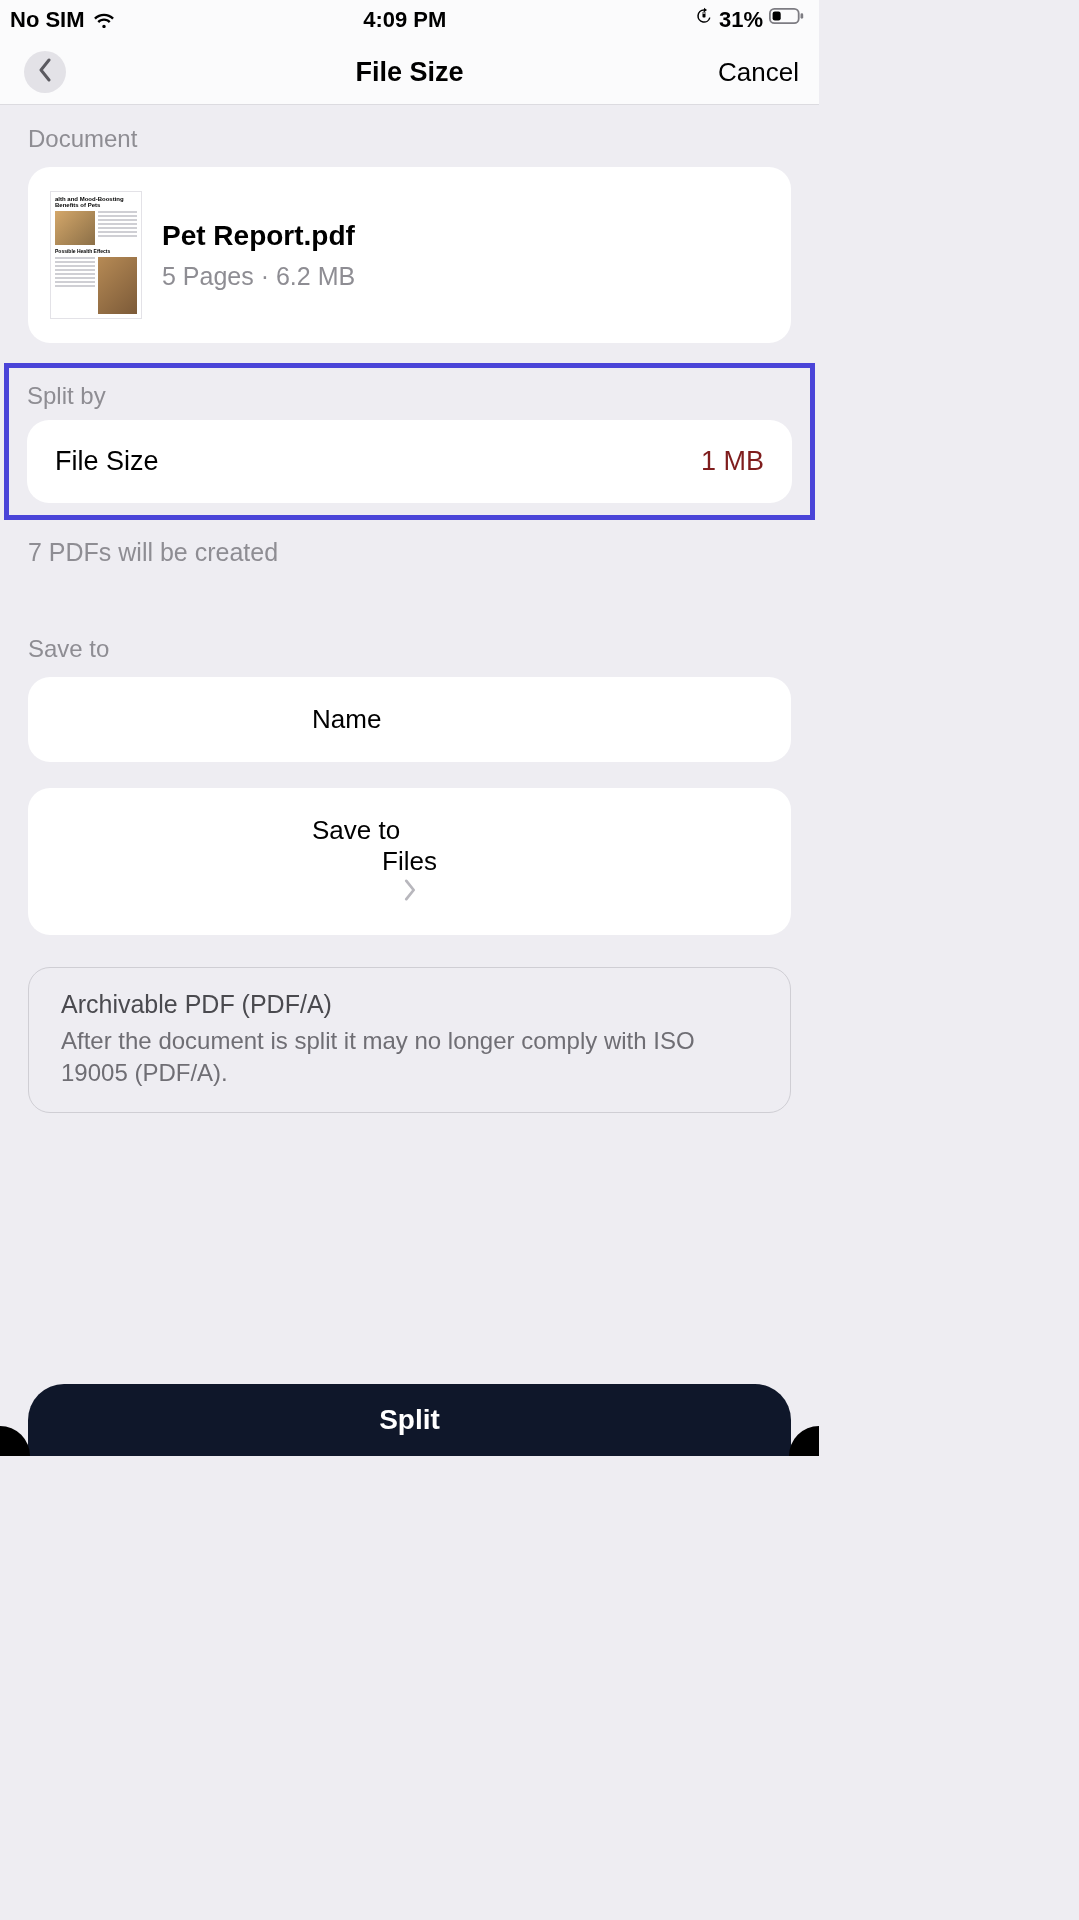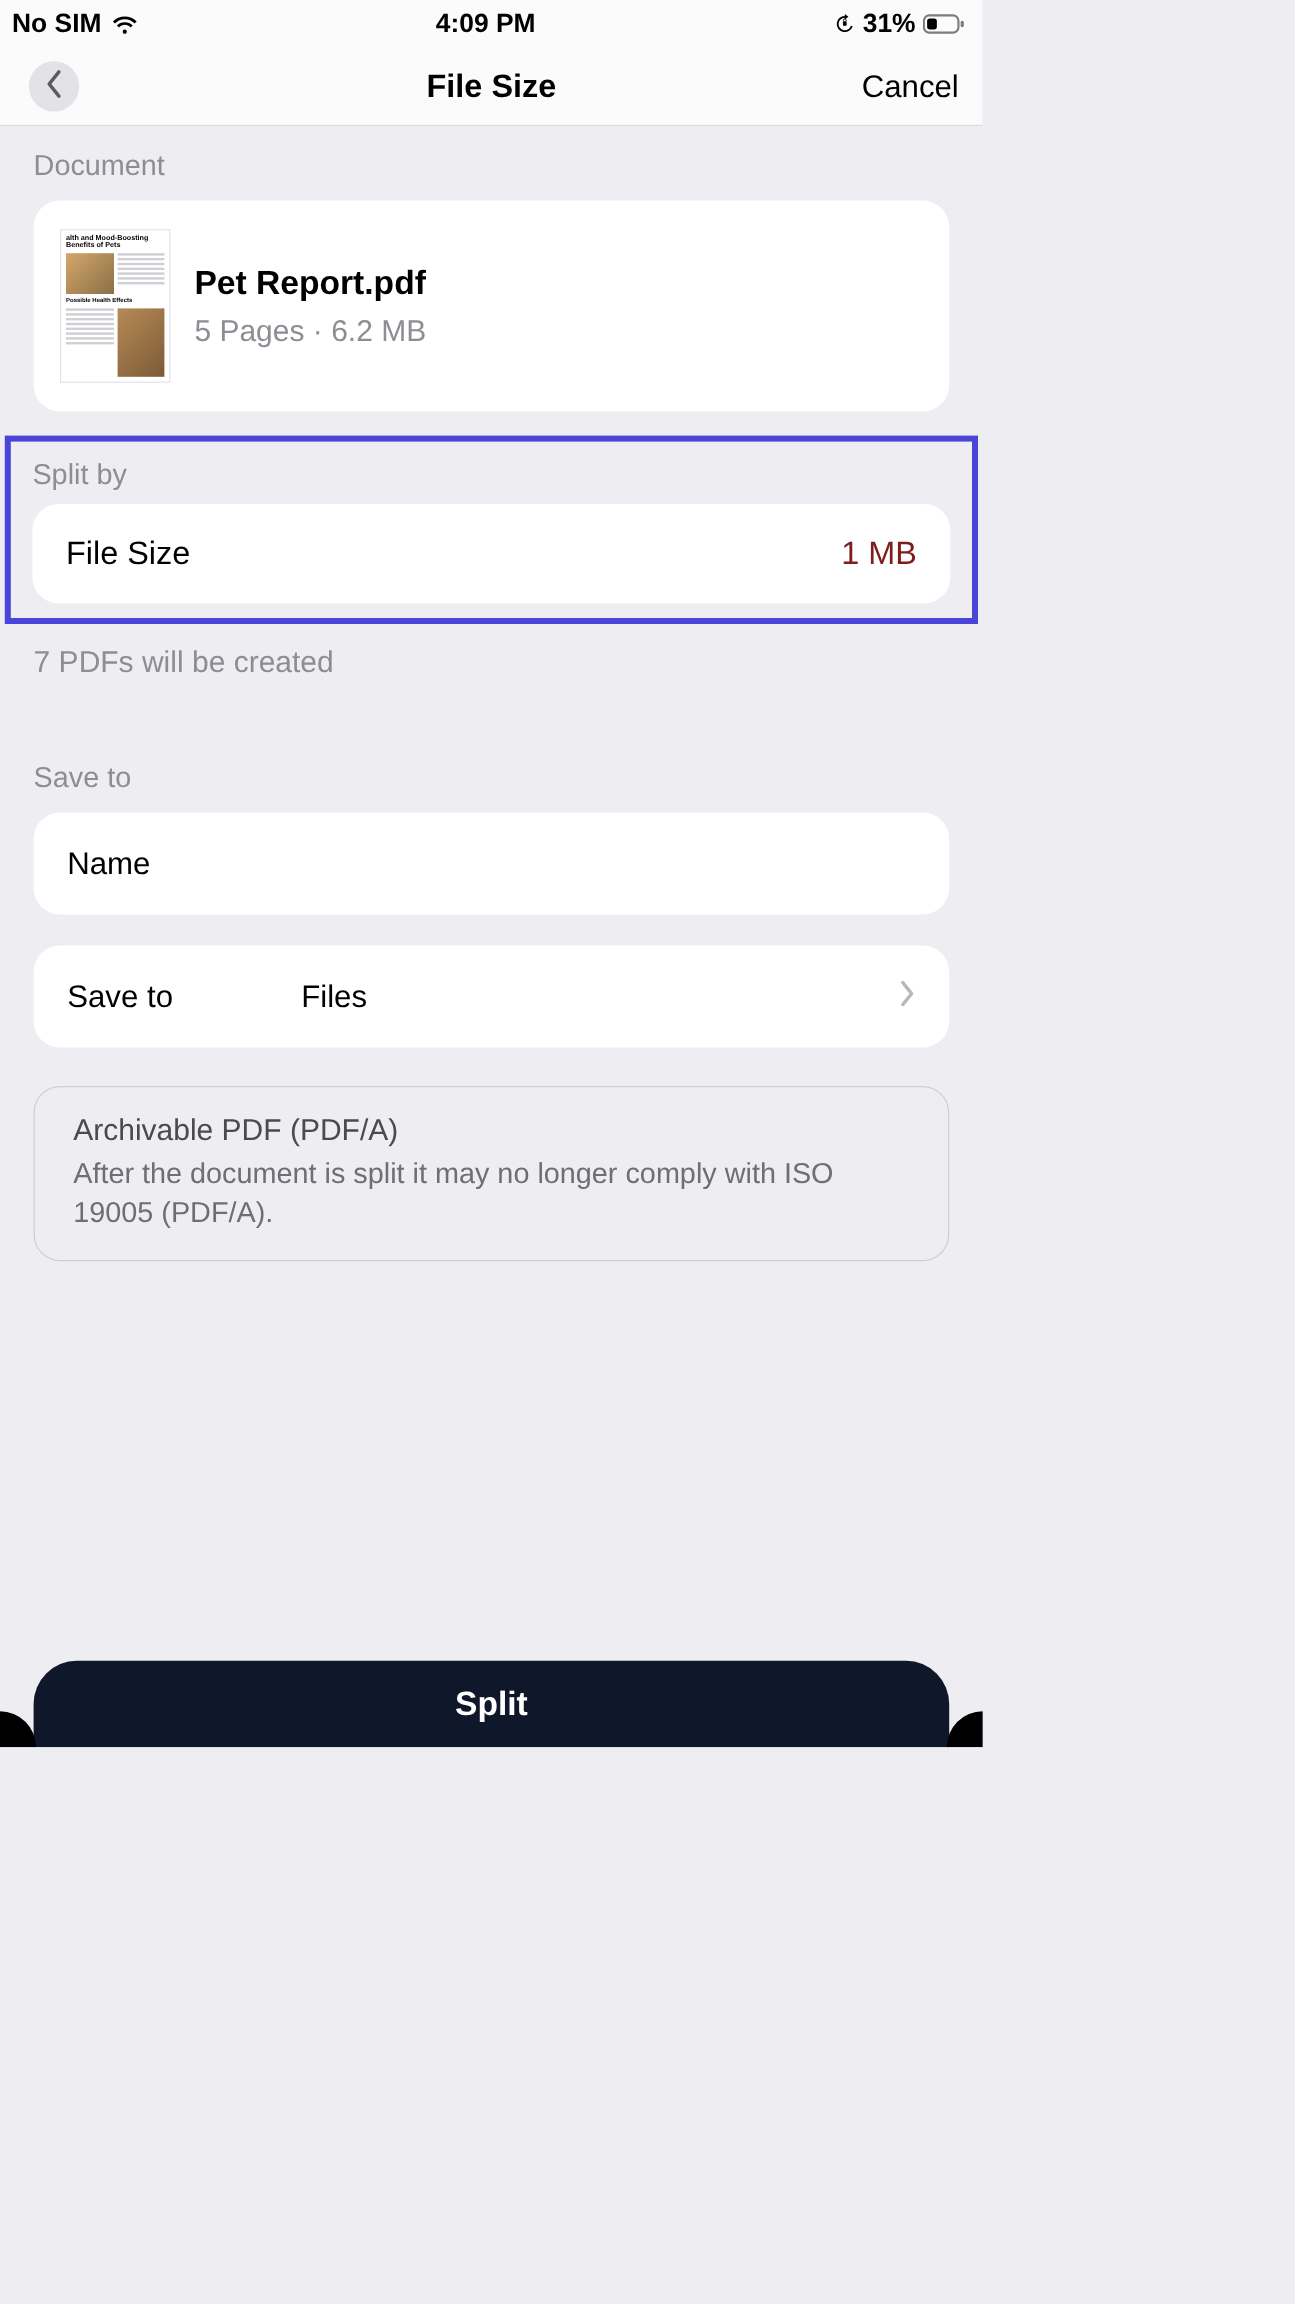--- a/index.html
+++ b/index.html
@@ -15,21 +15,21 @@
 
     
     .status-bar {
       height:40px;
       background:#fbfbfc;
       display:flex; align-items:center; justify-content:space-between;
       padding:0 14px 0 10px;
       font-size:22px; font-weight:600;
     }
     .status-left { display:flex; align-items:center; gap:8px; }
-    .status-right { display:flex; align-items:center; gap:6px; }
+    .status-right { display:flex; gap:6px; }
     .wifi-icon, .lock-icon, .battery-icon { display:inline-flex; }
 
     
     .nav-bar {
       height:65px;
       background:#fbfbfc;
       display:flex; align-items:center; justify-content:space-between;
       padding:0 20px 0 24px;
       border-bottom:1.5px solid #dcdbe0;
     }
@@ -81,20 +81,21 @@
     .split-row .key { font-weight:400; }
     .split-row .val { font-weight:400; color:#7f1d1d; }
 
     .hint { font-size:25px; color:#8e8d93; padding:12px 28px 0; }
 
     
     .saveto-wrap { margin-top:48px; }
     .row {
       display:flex; align-items:center; padding:27px 28px;
       font-size:26px;
+      flex-direction:column;
     }
     .row .key { width:195px; }
     .row .val { flex:1; }
     .row .chev { color:#b8b7bd; }
     .gap8 { height:26px; }
 
     
     .notice {
       margin:32px 28px 0; border:1.5px solid #cfced4; border-radius:22px;
       padding:22px 32px;

